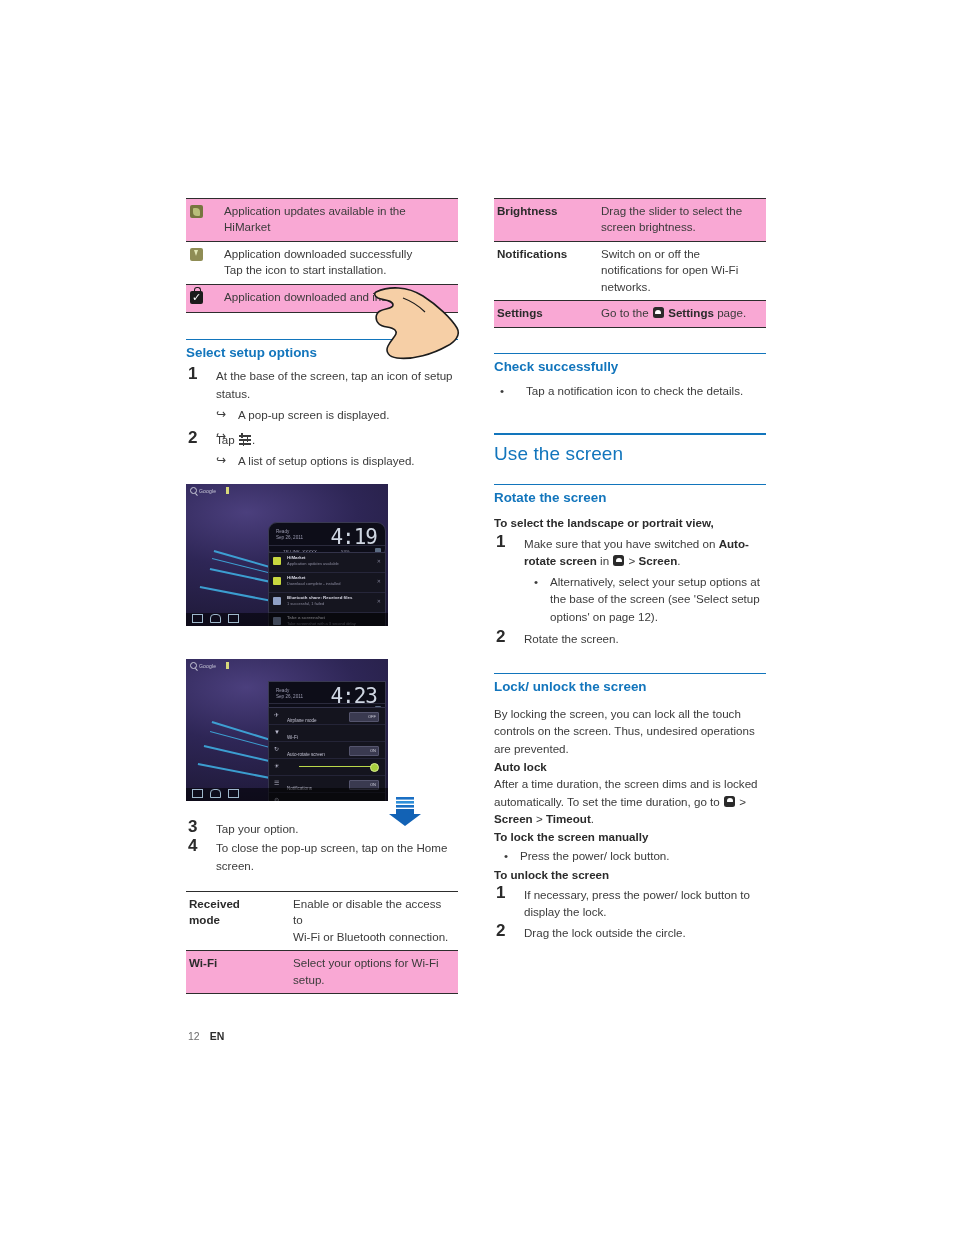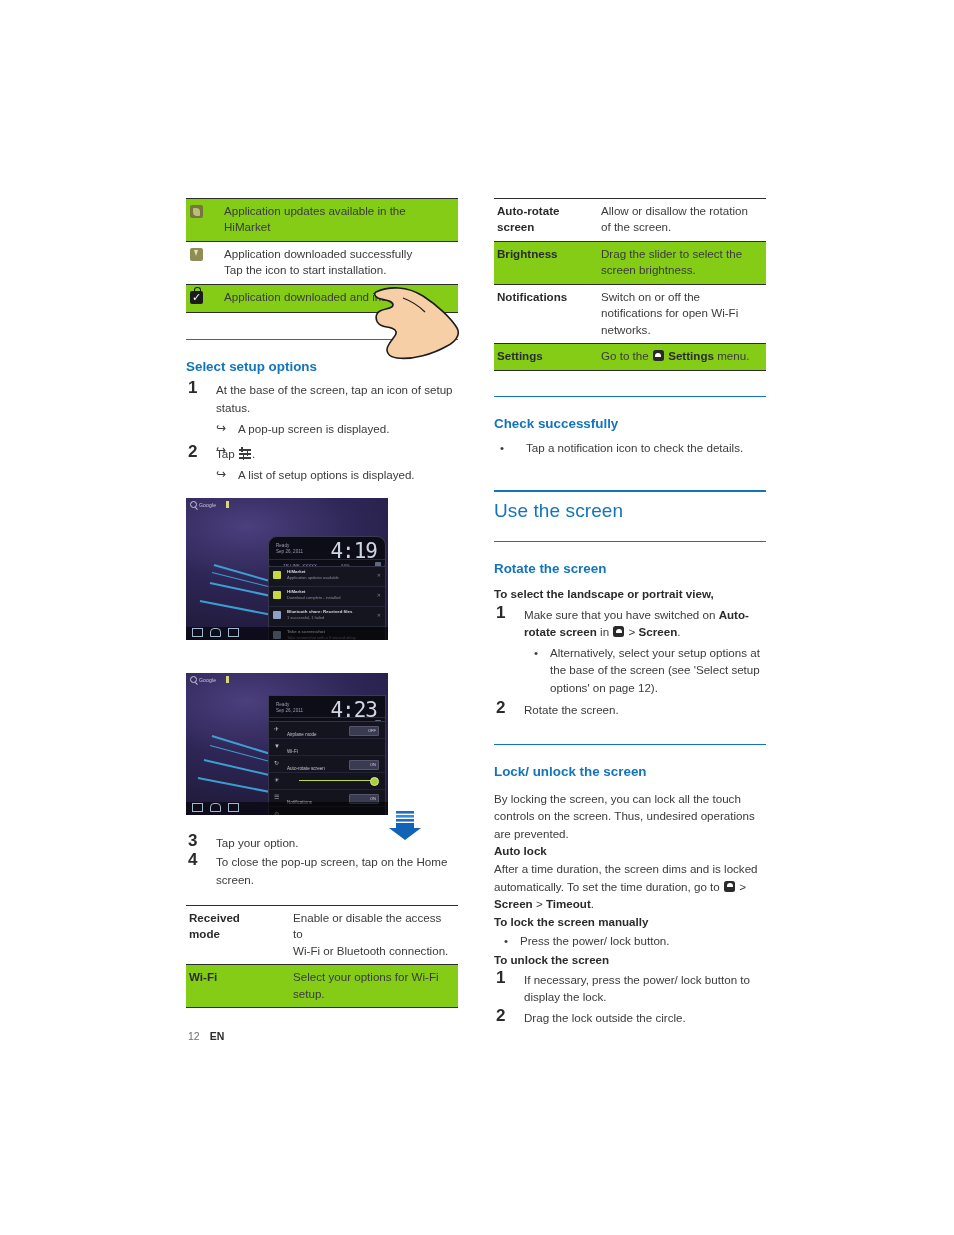--- a/index.html
+++ b/index.html
@@ -46,21 +46,21 @@
     vertical-align: top;
     color: #3b3b3b;
   }
   .spec-table tr {
     border-top: 1px solid #2d2d2d;
   }
   .spec-table tr.last-row {
     border-bottom: 1px solid #2d2d2d;
   }
   .spec-table tr.hl {
-    background: #84cc16;
+    background: #f9a8d4;
   }
   .spec-table td.key {
     width: 96px;
     font-weight: bold;
     color: #2b2b2b;
     padding-left: 3px;
   }
   .spec-table td.val {
     padding-left: 4px;
   }
@@ -125,21 +125,21 @@
     letter-spacing: 0.1px;
     border-top: 2.6px solid #1275bc;
     padding-top: 8px;
     margin: 0;
   }
   .h2 {
     color: #1275bc;
     font-size: 13.4px;
     font-weight: bold;
     border-top: 1.4px solid #1275bc;
-    padding-top: 19px;
+    padding-top: 5px;
     margin: 0;
   }
 
   
   .p {
     font-size: 11.6px;
     line-height: 1.52;
     margin: 0;
     color: #3b3b3b;
   }
@@ -715,30 +715,20 @@
           </td>
         </tr>
       </tbody>
     </table>
   </div>
 
   <div class="col-right">
 
     <table class="spec-table">
       <tbody>
-        <tr>
-          <td class="key">
-            <span>Auto-rotate</span><br>
-            <span>screen</span>
-          </td>
-          <td class="val">
-            <span>Allow or disallow the rotation</span><br>
-            <span>of the screen.</span>
-          </td>
-        </tr>
         <tr class="hl">
           <td class="key">
             <span>Brightness</span>
           </td>
           <td class="val">
             <span>Drag the slider to select the</span><br>
             <span>screen brightness.</span>
           </td>
         </tr>
         <tr>
@@ -752,21 +742,21 @@
           </td>
         </tr>
         <tr class="hl last-row">
           <td class="key">
             <span>Settings</span>
           </td>
           <td class="val">
             <span>Go to the</span>
             <span class="gear-glyph"></span>
             <b>Settings</b>
-            <span>menu.</span>
+            <span>page.</span>
           </td>
         </tr>
       </tbody>
     </table>
 
     <div style="height:25px"></div>
     <h2 class="h2">Check successfully</h2>
     <div class="bullet-top">
       <span class="dot">•</span>
       <span>Tap a notification icon to check the details.</span>

